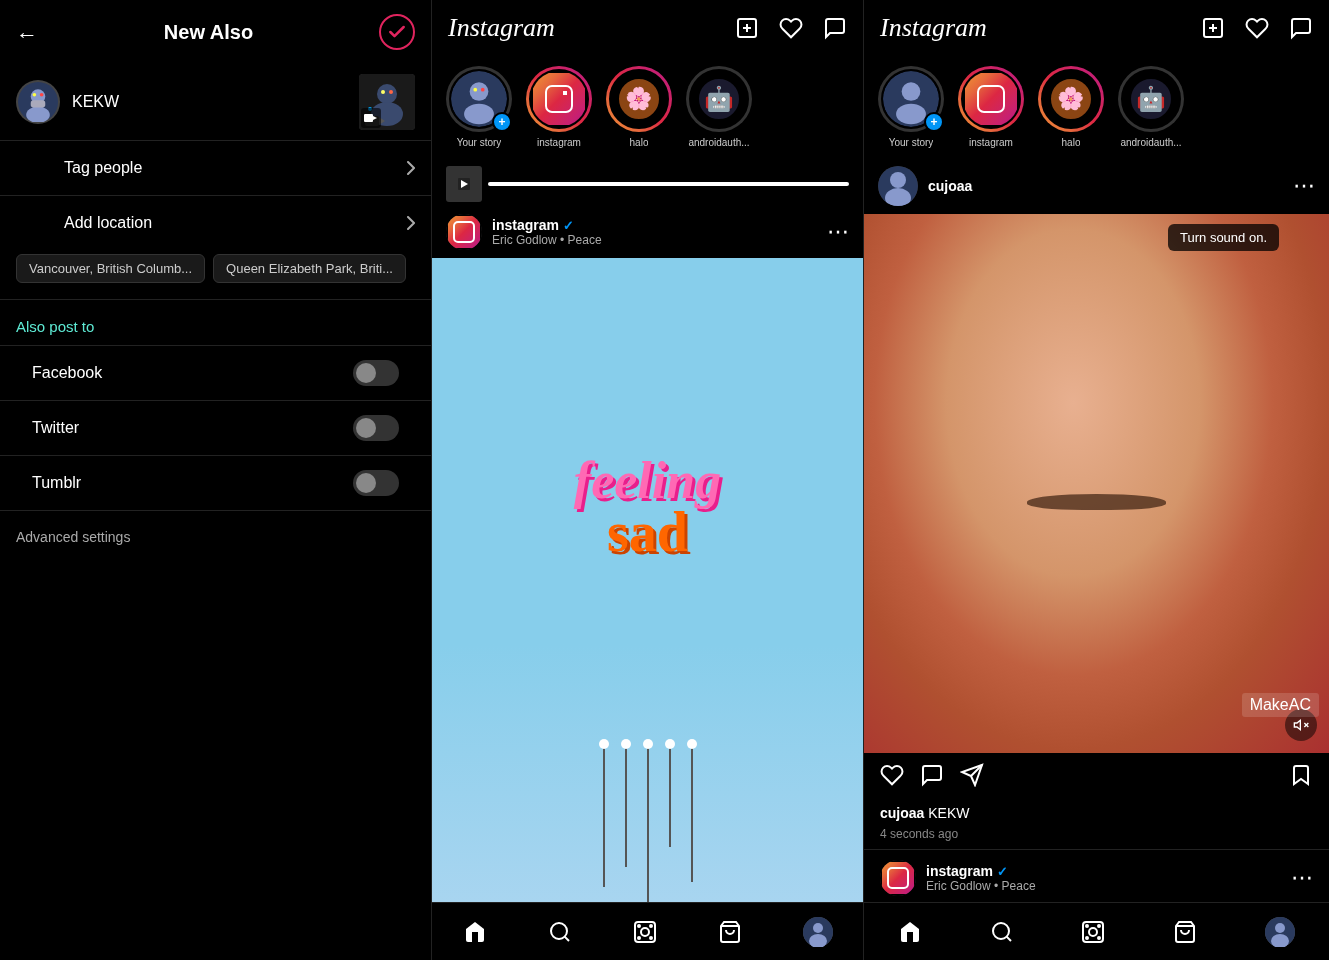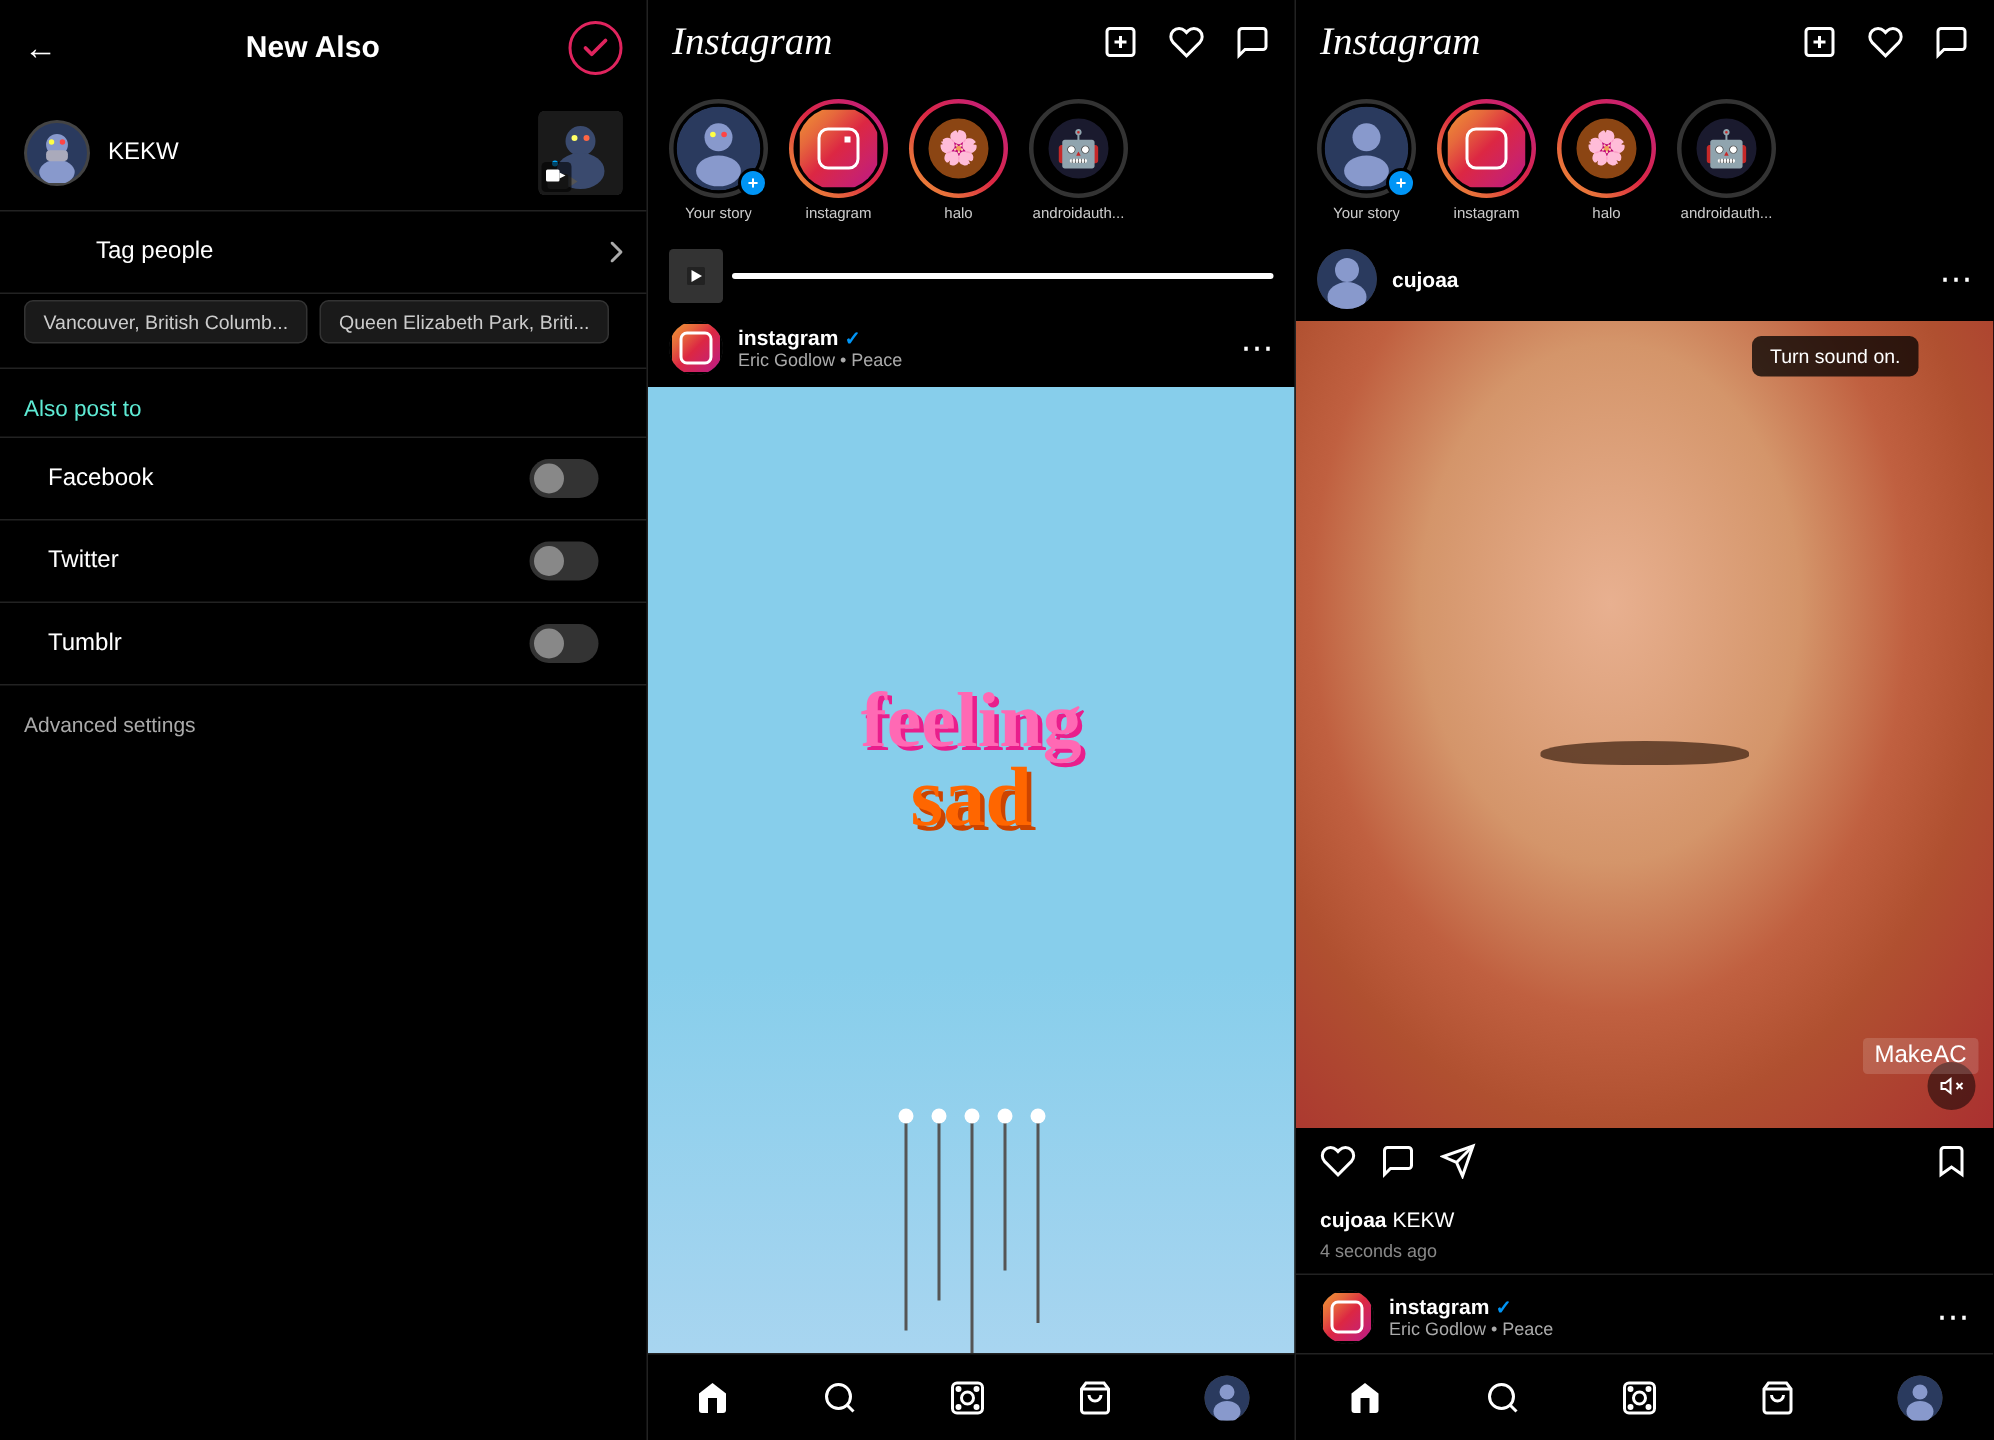--- a/index.html
+++ b/index.html
@@ -407,20 +407,21 @@
       top: 30%;
       left: 50%;
       transform: translateX(-50%);
       text-align: center;
     }
 
     .feeling-text {
       font-size: 52px;
       font-weight: 900;
       color: #ff69b4;
+      font-style: italic;
       text-shadow: 3px 3px 0 #e91e8c;
       display: block;
       font-family: Georgia, serif;
     }
 
     .sad-text {
       font-size: 56px;
       font-weight: 900;
       color: #ff6600;
       text-shadow: 3px 3px 0 #cc4400;
@@ -756,20 +757,26 @@
 
   <div class="np-menu-item">
     <span class="np-menu-item-label">Tag people</span>
     <svg width="8" height="14" viewBox="0 0 8 14">
       <polyline points="1,1 7,7 1,13" stroke="#aaa" stroke-width="2" fill="none" stroke-linecap="round"></polyline>
     </svg>
   </div>
 
   <div class="np-divider"></div>
 
+  <div class="np-menu-item">
+    <span class="np-menu-item-label">Add location</span>
+    <svg width="8" height="14" viewBox="0 0 8 14">
+      <polyline points="1,1 7,7 1,13" stroke="#aaa" stroke-width="2" fill="none" stroke-linecap="round"></polyline>
+    </svg>
+  </div>
 
   <div class="np-location-tags">
     <div class="np-location-tag">Vancouver, British Columb...</div>
     <div class="np-location-tag">Queen Elizabeth Park, Briti...</div>
   </div>
 
   <div class="np-divider"></div>
 
   <div class="np-section-title">Also post to</div>
 

